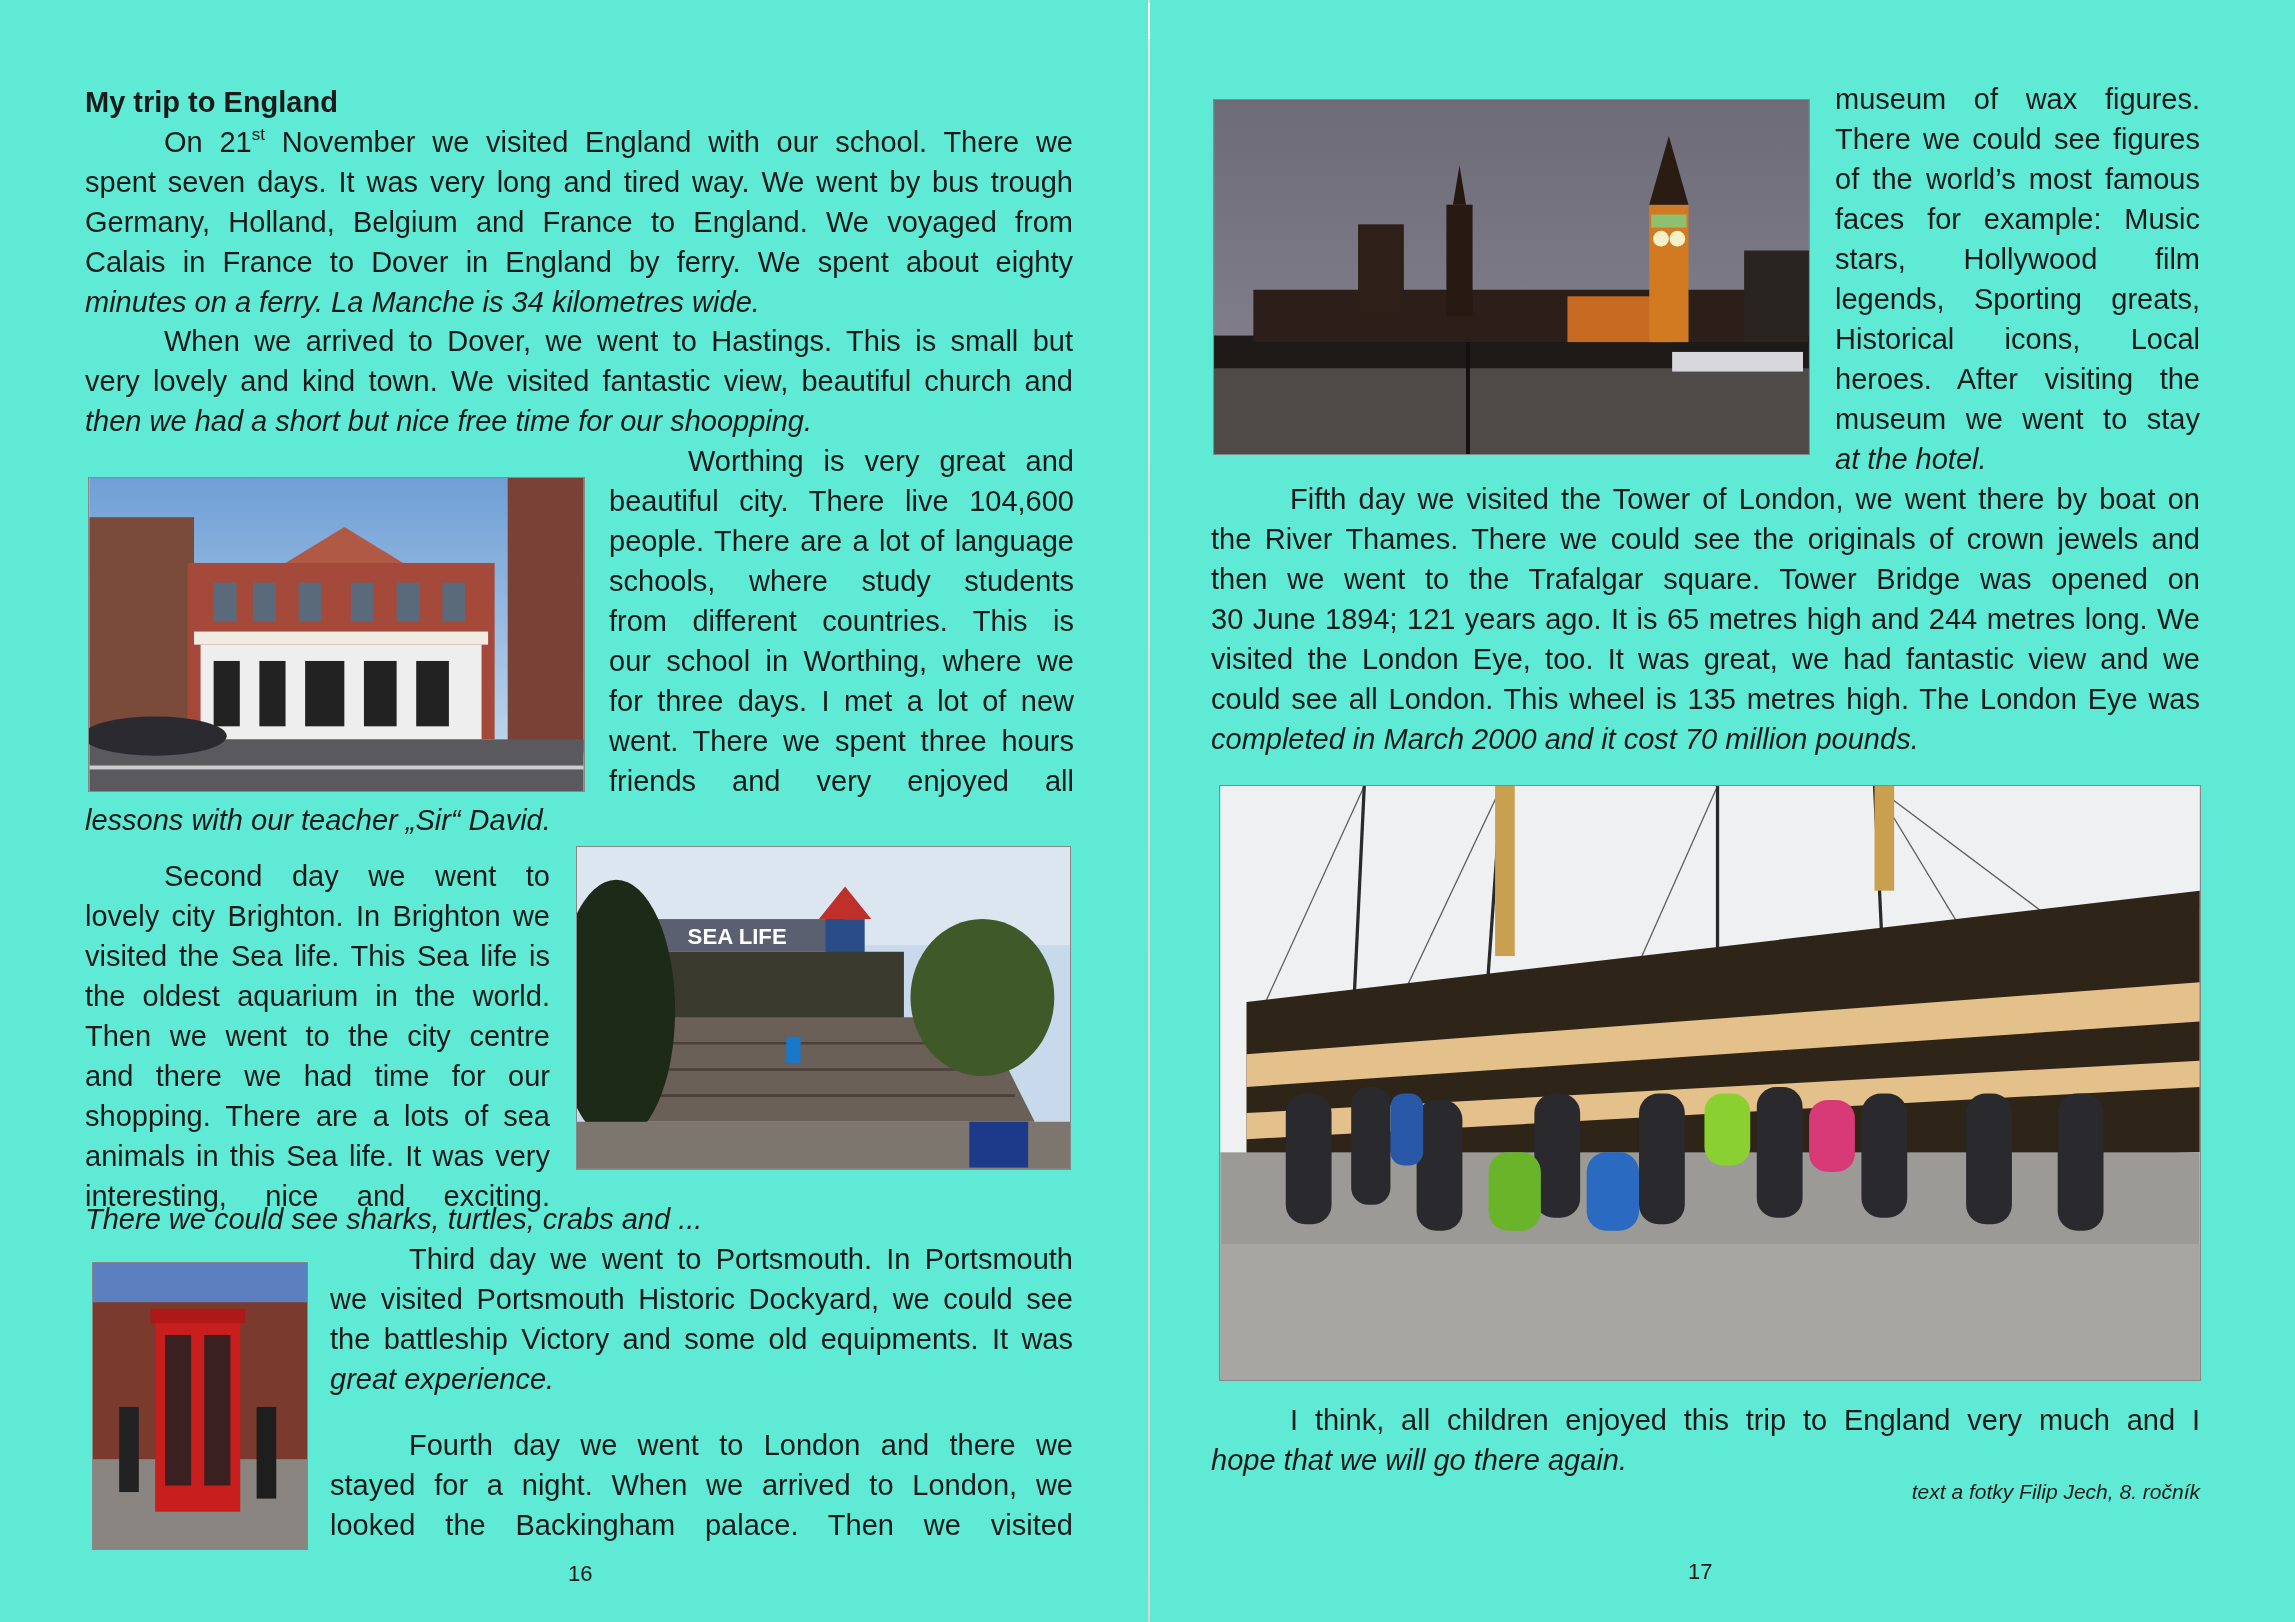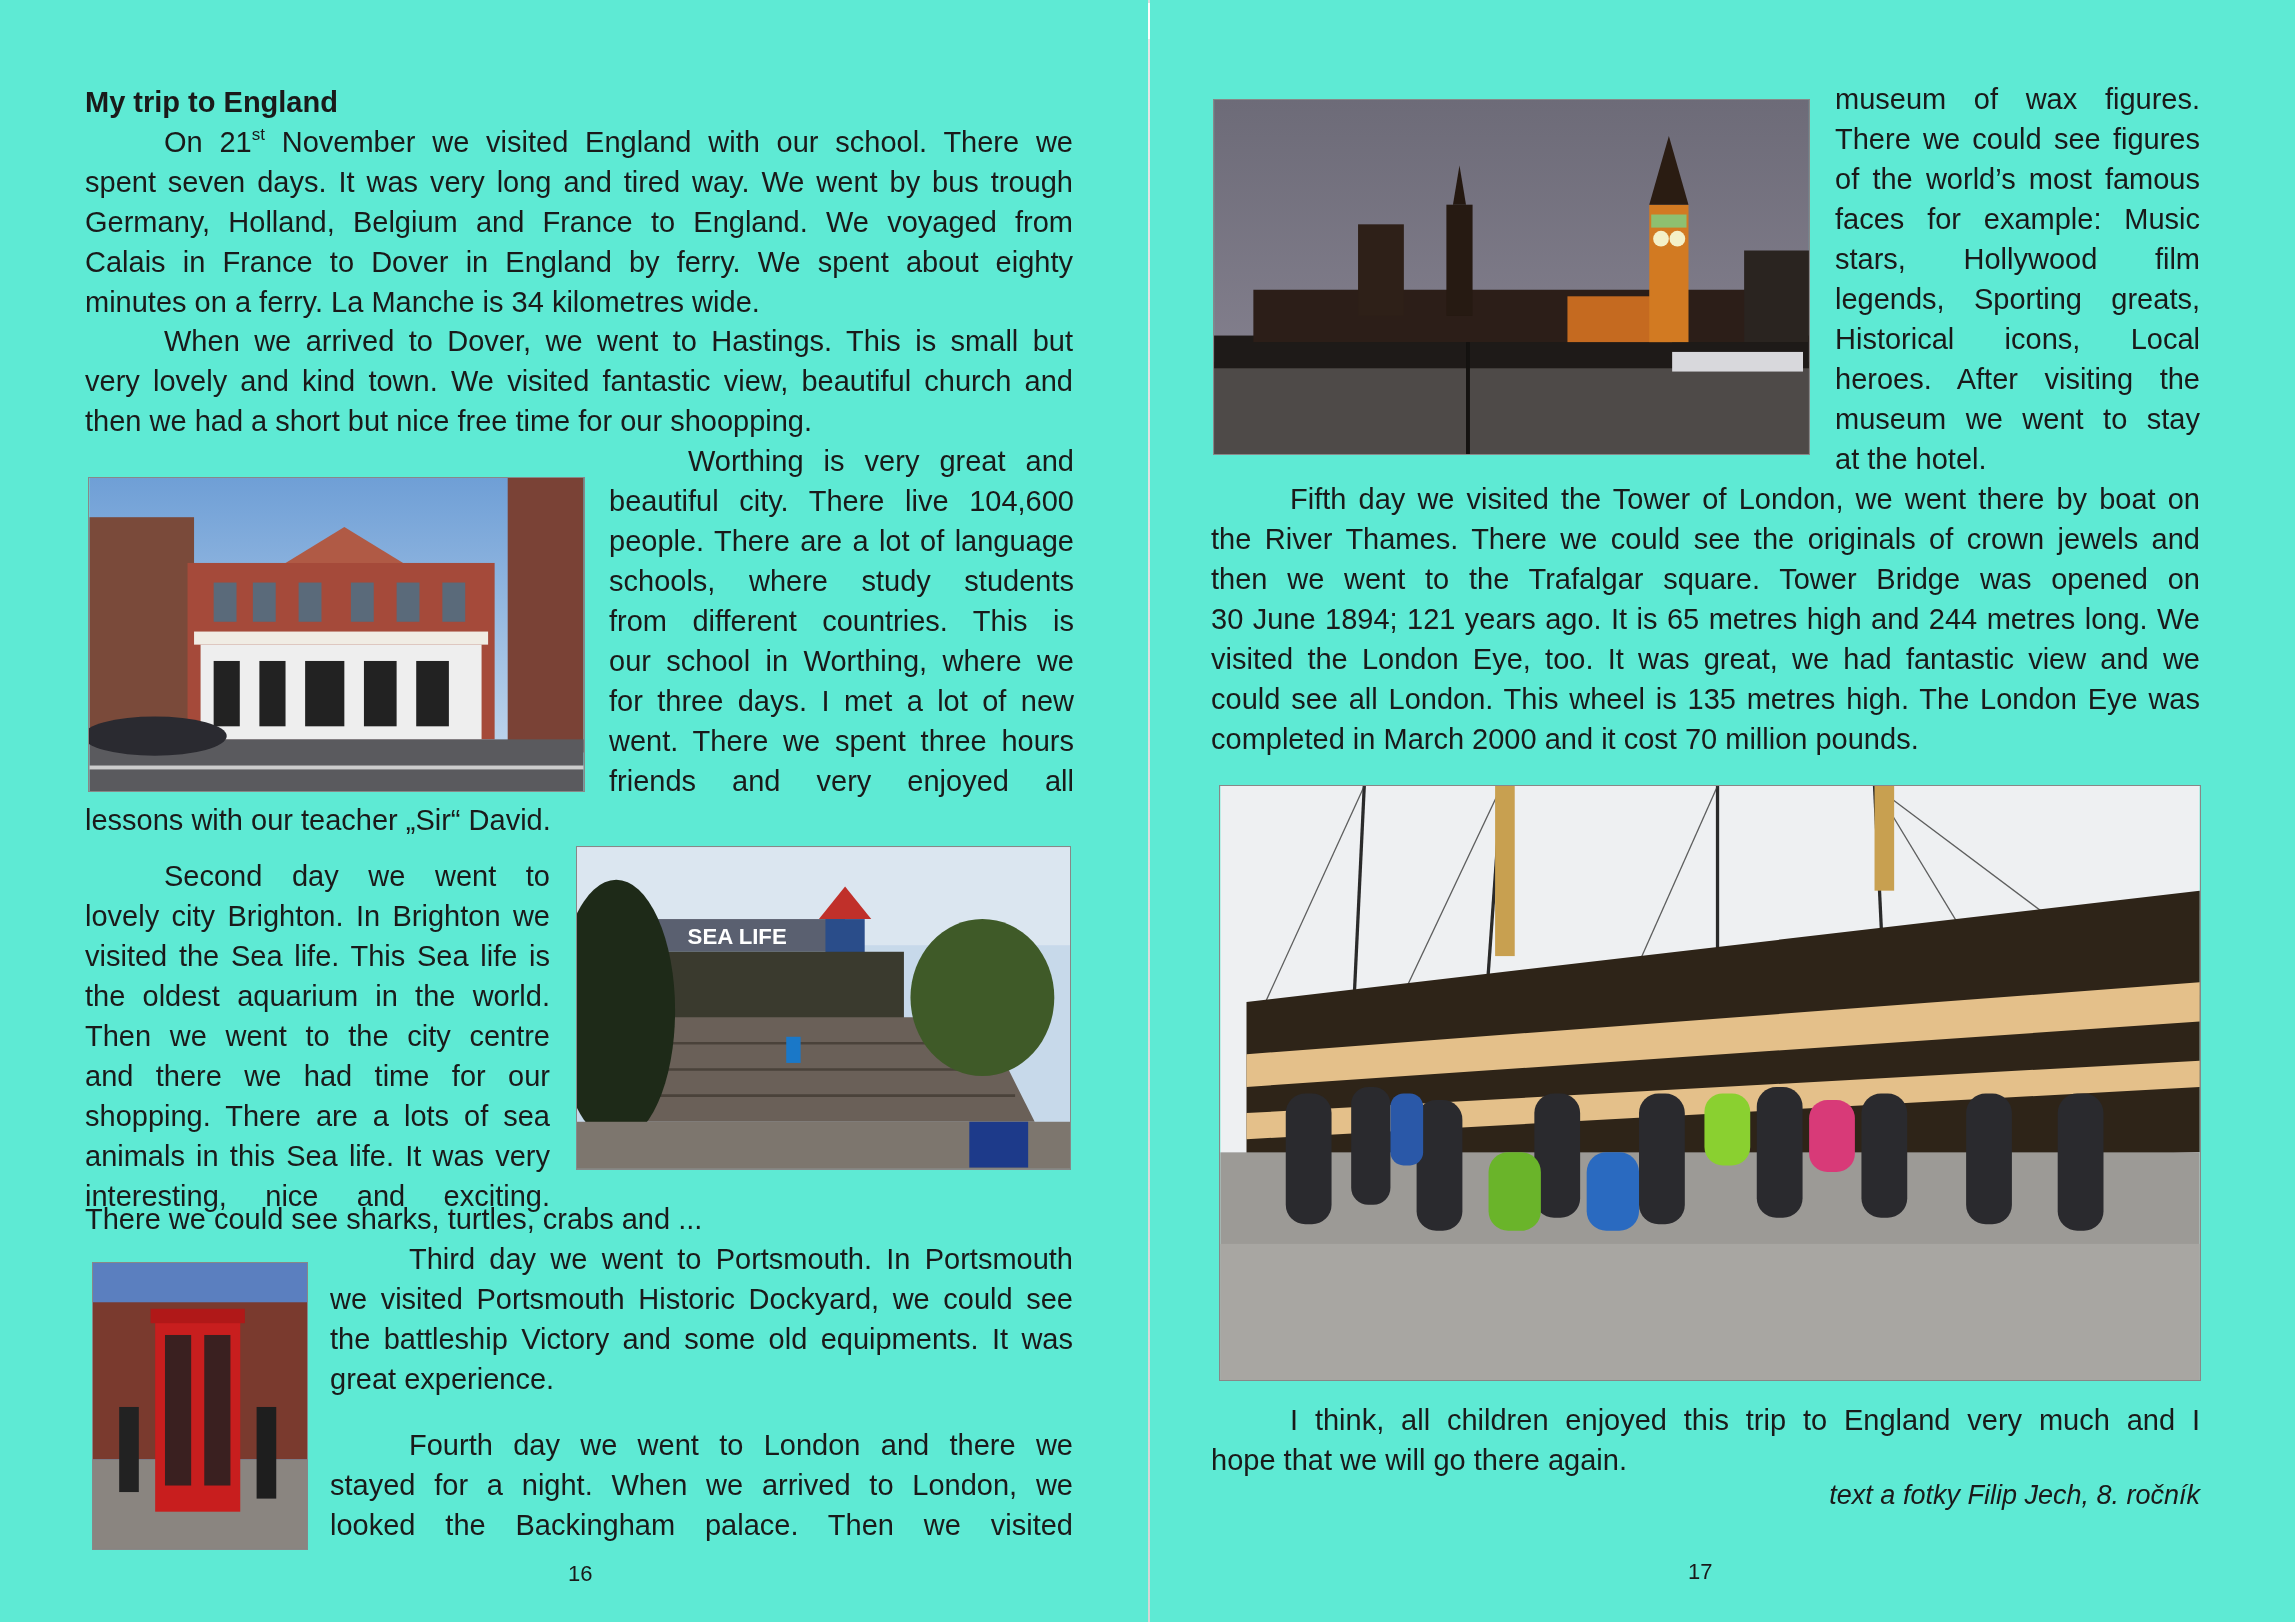--- a/index.html
+++ b/index.html
@@ -6,27 +6,27 @@
   body{width:2295px;height:1623px;background:#fdfdfb;position:relative;overflow:hidden;
        font-family:"Liberation Sans","DejaVu Sans",sans-serif;color:#1a1a1a;}
   .page{position:absolute;top:0;height:1623px;background:#5eead4;}
   #page-left{left:0;width:1148px;}
   #page-right{left:1150px;width:1146px;}
   .gutter{position:absolute;left:1148px;top:39px;width:2px;height:1584px;background:linear-gradient(#e6e6e6,#d6d6d6);}
   .edge-left{position:absolute;left:13px;top:0;width:2.6px;height:1623px;background:#e4e4e4;}
   .edge-top{position:absolute;left:0;top:0;width:2295px;height:2.6px;background:#dcdcdc;}
   .txt{position:absolute;font-size:29px;line-height:40px;text-align:justify;}
   .line{display:block;white-space:nowrap;text-align:justify;text-align-last:justify;height:40px;}
-  .line.last{text-align-last:left;}
+  .line.last{text-align-last:left;font-style:italic;}
   .indent{padding-left:79px;}
   .title{position:absolute;left:85px;top:82px;font-size:29px;font-weight:bold;line-height:40px;}
   sup{font-size:17px;line-height:0;vertical-align:11.8px;}
   .photo{position:absolute;overflow:hidden;border:0.7px solid #888;}
   .pagenum{position:absolute;font-size:22px;}
-  .sig{position:absolute;font-size:27px;font-style:italic;right:96px;top:1480px;text-align:center;}
+  .sig{position:absolute;font-size:21px;font-style:italic;right:96px;top:1480px;text-align:center;}
 </style>
 </head>
 <body>
 
 <div class="edge-top"></div>
 <div class="edge-left"></div>
 
 <div class="page" id="page-left">
   <div class="title">My trip to England</div>
 

